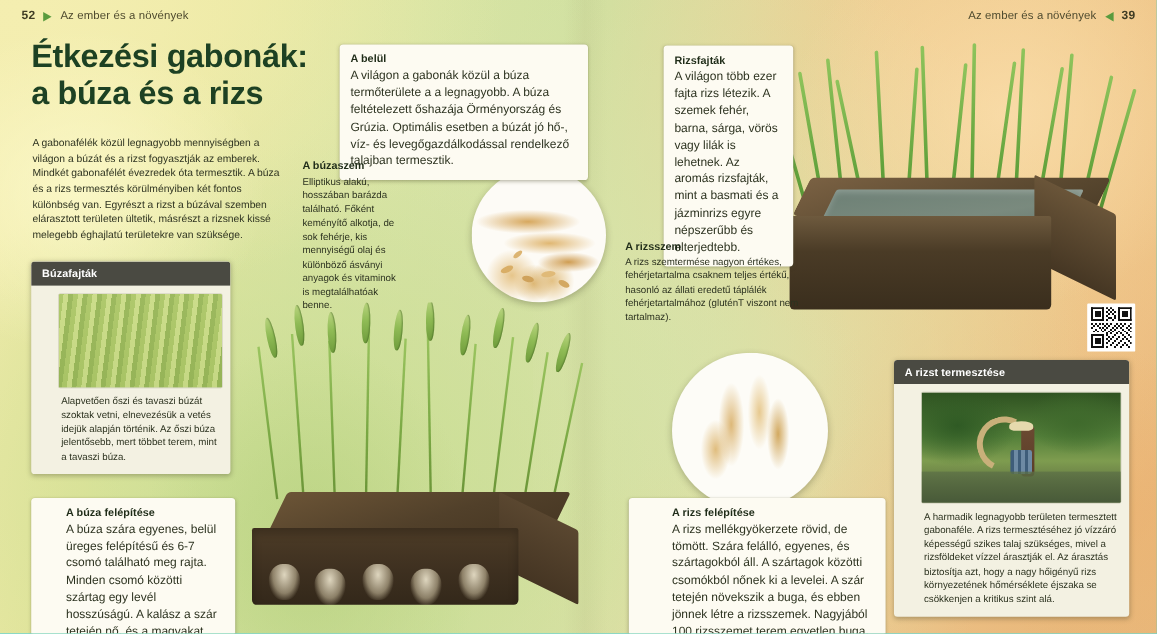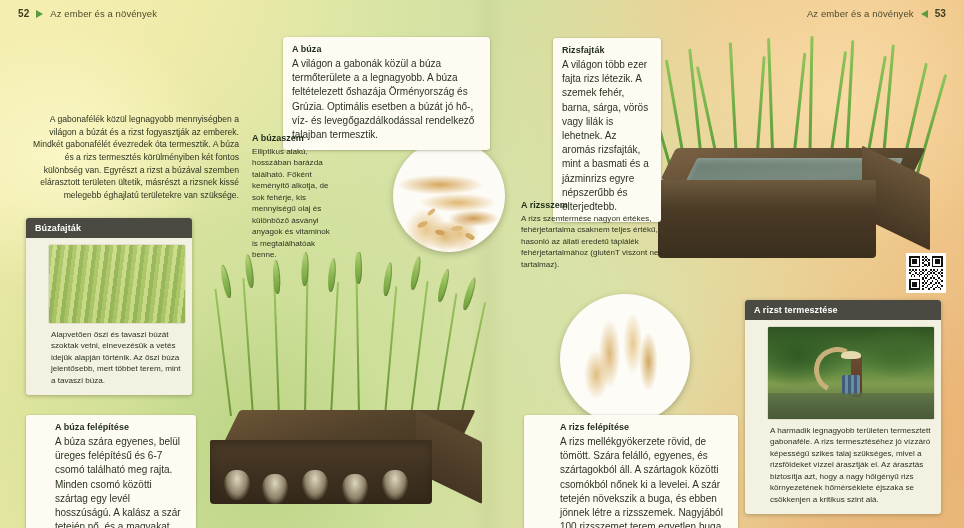--- a/index.html
+++ b/index.html
@@ -70,21 +70,21 @@
   
   .headline {
     position: absolute; left: 26px; top: 32px; width: 270px;
     font-size: 27px; line-height: 1.16; font-weight: bold;
     color: #1d4123; letter-spacing: -.3px;
   }
   .headline .l2 { display: block; }
 
   .lede {
     position: absolute; left: 27px; top: 113px; width: 212px;
-    font-size: 8.6px; line-height: 1.47; color: #2e3320; text-align: right;
+    font-size: 8.6px; line-height: 1.47; color: #2e3320;
   }
 
   
   .card {
     position: absolute;
     background: #fdfbf2;
     border-radius: 3px;
     box-shadow: 0 1px 3px rgba(70,70,40,.30), 0 0 0 .5px rgba(120,120,80,.10);
     padding: 7px 9px 8px 9px;
   }
@@ -313,23 +313,27 @@
 
   <div class="runhead left">
     <span class="folio">52</span>
     <span class="tri r"></span>
     <span>Az ember és a növények</span>
   </div>
 
   <div class="runhead right">
     <span>Az ember és a növények</span>
     <span class="tri l"></span>
-    <span class="folio">53</span>
-  </div>
-
+    <span class="folio">39</span>
+  </div>
+
+  <h1 class="headline">
+    <span>Étkezési gabonák:</span>
+    <span class="l2">a búza és a rizs</span>
+  </h1>
 
   <p class="lede">A gabonafélék közül legnagyobb mennyiségben a világon a búzát és a rizst fogyasztják az emberek. Mindkét gabonafélét évezredek óta termesztik. A búza és a rizs termesztés körülményiben két fontos különbség van. Egyrészt a rizst a búzával szemben elárasztott területen ültetik, másrészt a rizsnek kissé melegebb éghajlatú területekre van szüksége.</p>
 
   <div class="fig wheat-block">
     <div class="wb-plants">
       <div class="wb-stalk" style="left:18px;  top:36px;  height:128px; transform:rotate(-7deg);"></div>
       <div class="wb-ear" style="left:14px;  top:12px;  transform:rotate(-12deg);"></div>
       <div class="wb-stalk" style="left:40px;  top:26px;  height:138px; transform:rotate(-4deg);"></div>
       <div class="wb-ear" style="left:36px;  top:2px;   transform:rotate(-7deg);"></div>
       <div class="wb-stalk" style="left:66px;  top:32px;  height:132px; transform:rotate(-2deg);"></div>
@@ -509,21 +513,21 @@
         <rect x="18" y="19" width="1" height="1"></rect>
         <rect x="8" y="20" width="1" height="1"></rect>
           <rect x="12" y="20" width="1" height="1"></rect>
           <rect x="15" y="20" width="1" height="1"></rect>
         <rect x="19" y="20" width="1" height="1"></rect>
       </g>
     </svg>
   </div>
 
   <div class="card" style="left:283px; top:37px; width:207px;">
-    <h3>A búza</h3>
+    <h3>A belül</h3>
     <p>A világon a gabonák közül a búza termőterülete a a legnagyobb. A búza feltételezett őshazája Örményország és Grúzia. Optimális esetben a búzát jó hő-, víz- és levegőgazdálkodással rendelkező talajban termesztik.</p>
   </div>
 
   <div class="plain" style="left:252px; top:133px; width:78px;">
     <h3>A búzaszem</h3>
     <p>Elliptikus alakú, hosszában barázda található. Főként keményítő alkotja, de sok fehérje, kis mennyiségű olaj és különböző ásványi anyagok és vitaminok is megtalálhatóak benne.</p>
   </div>
 
   <div class="panel" style="left:26px; top:218px; width:166px;">
     <div class="panel-head">Búzafajták</div>

